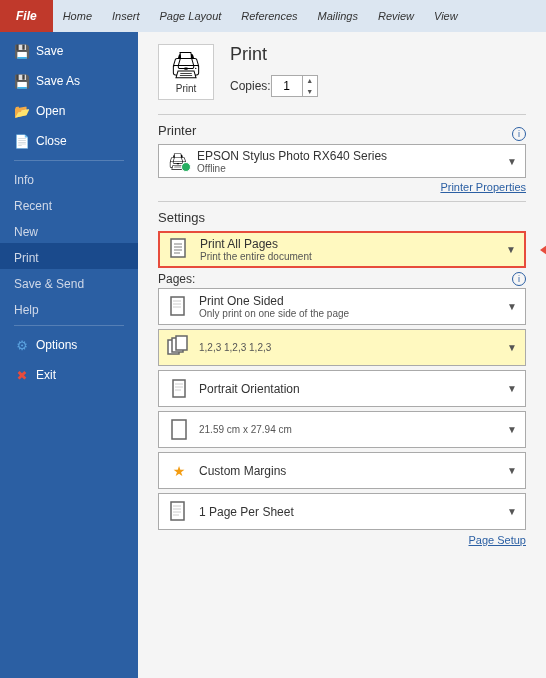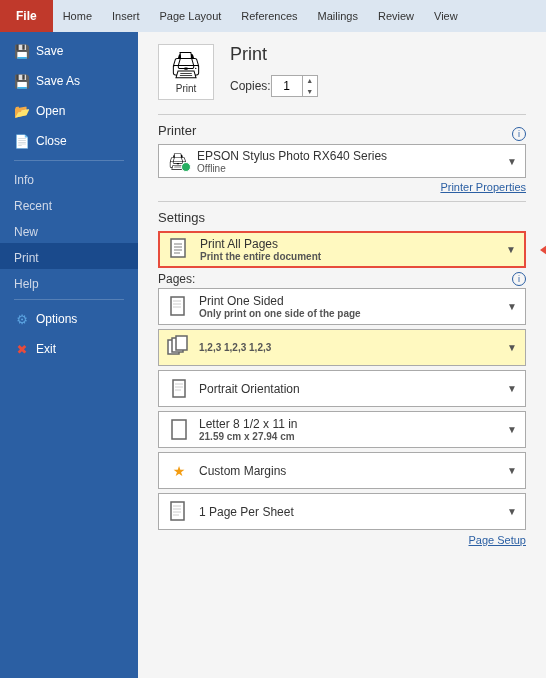--- a/index.html
+++ b/index.html
@@ -13,20 +13,21 @@
       align-items: flex-end;
     }
     .ribbon-tab {
       padding: 6px 14px;
       font-size: 12px;
       color: white;
       cursor: pointer;
       height: 100%;
       display: flex;
       align-items: center;
+      font-style: italic;
     }
     .ribbon-tab.active {
       background: #c0392b;
       color: white;
       font-weight: bold;
     }
     .ribbon-tab.file-tab {
       background: #c0392b;
       padding: 0 16px;
       font-weight: bold;
@@ -289,21 +290,20 @@
     .setting-text {
       flex: 1;
     }
     .setting-primary {
       font-size: 12px;
       color: #333;
     }
     .setting-secondary {
       font-size: 10px;
       color: #555;
-      font-weight: bold;
     }
     .setting-arrow {
       font-size: 10px;
       color: #555;
       margin-left: auto;
     }
 
     
     .pages-row {
       display: flex;
@@ -396,20 +396,23 @@
       <span>Info</span>
     </div>
     <div class="sidebar-item section-label">
       <span>Recent</span>
     </div>
     <div class="sidebar-item section-label">
       <span>New</span>
     </div>
     <div class="sidebar-item active section-label">
       <span>Print</span>
+    </div>
+    <div class="sidebar-item section-label">
+      <span>Save &amp; Send</span>
     </div>
     <div class="sidebar-item section-label">
       <span>Help</span>
     </div>
     <div class="sidebar-divider"></div>
     <div class="sidebar-item">
       <span class="sidebar-icon options-icon">⚙</span>
       <span>Options</span>
     </div>
     <div class="sidebar-item">
@@ -535,21 +538,20 @@
       <span class="setting-arrow">▼</span>
     </div>
 
     <div class="setting-dropdown">
       <div class="setting-icon">
         <svg width="16" height="22" viewBox="0 0 16 22">
           <rect x="1" y="1" width="14" height="19" fill="white" stroke="#666" stroke-width="1.5"></rect>
         </svg>
       </div>
       <div class="setting-text">
-        <div class="setting-primary">Letter 8 1/2 x 11 in</div>
         <div class="setting-secondary">21.59 cm x 27.94 cm</div>
       </div>
       <span class="setting-arrow">▼</span>
     </div>
 
     <div class="setting-dropdown">
       <div class="setting-icon">
         <span class="star-icon">★</span>
       </div>
       <div class="setting-text">

